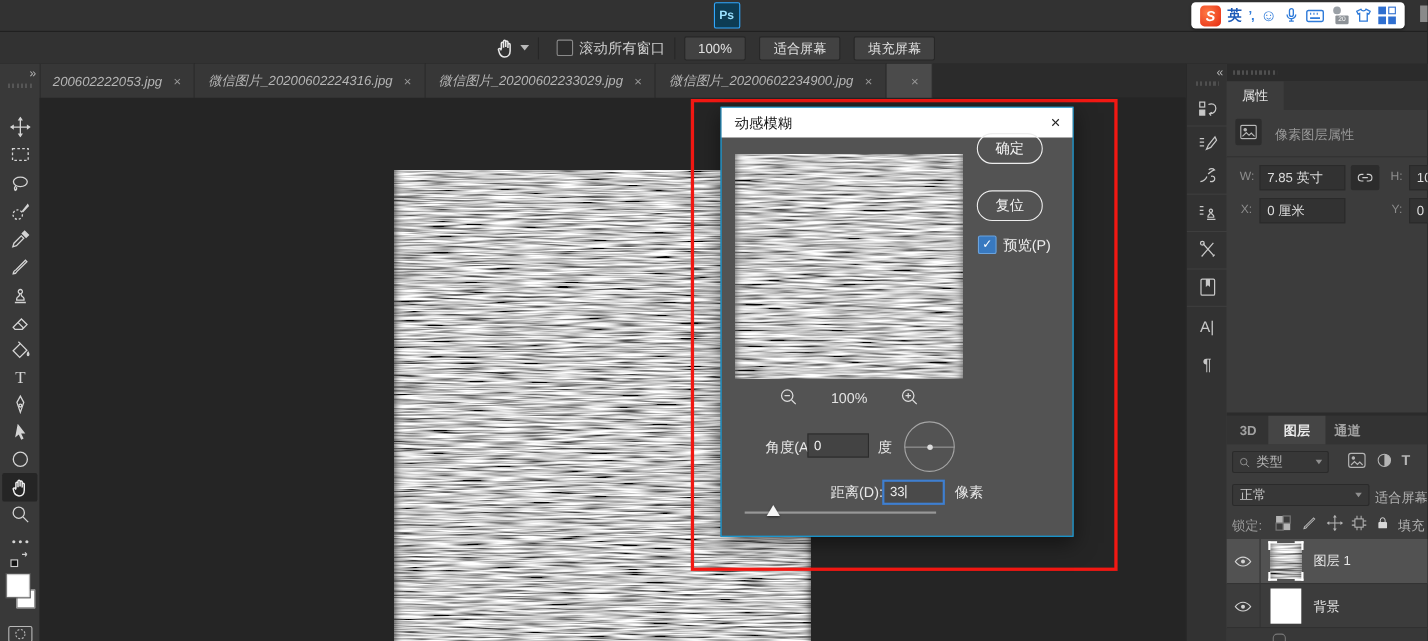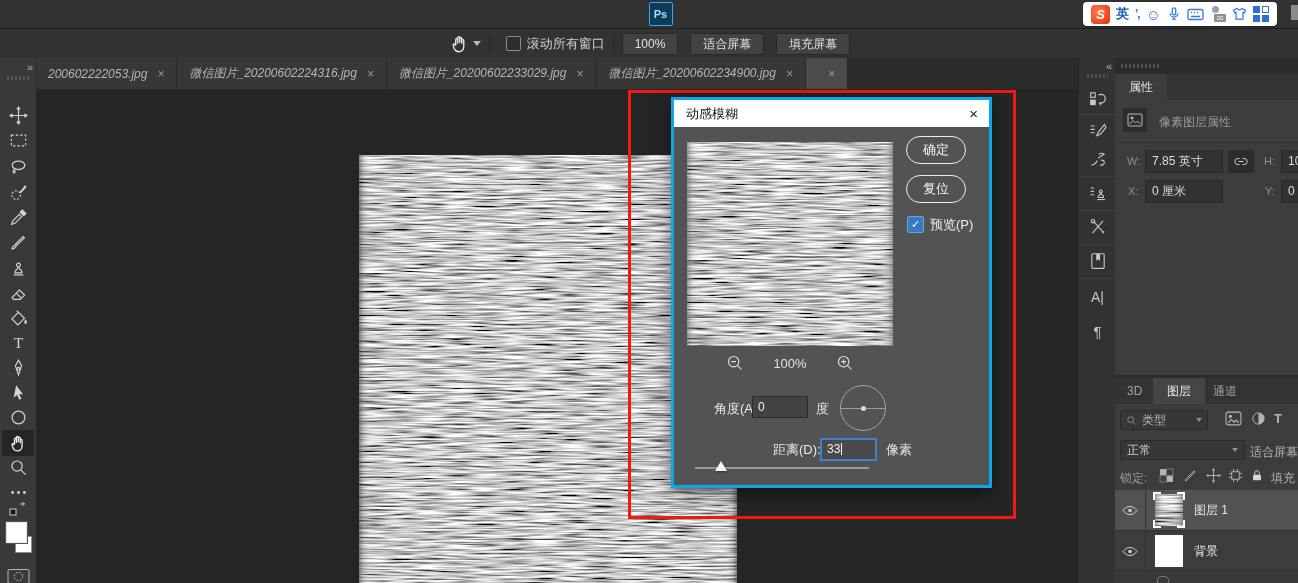--- a/index.html
+++ b/index.html
@@ -63,21 +63,21 @@
   .swatch-fg{position:absolute;left:6px;top:464px;width:19px;height:19px;background:#fff;border:1px solid #e6e6e6;outline:1px solid #555;}
 
   
   .canvas{left:36px;top:89px;width:1042px;height:494px;background:#252525;overflow:hidden;}
   .noise-tex{background:#8d8d8d;filter:url(#mblurNoise);}
   .doc-img{left:323px;top:66px;width:378px;height:428px;z-index:1;}
   .red-rect{left:592px;top:1px;width:382px;height:423px;border:3px solid #f21813;z-index:5;}
 
   
   .dialog{left:619px;top:8px;width:321px;height:391px;z-index:10;background:#535353;
-          border:3px solid #0ea5e9;box-shadow:0 6px 18px rgba(0,0,0,.5);box-sizing:border-box;margin-left:16px;}
+          border:1px solid #0ea5e9;box-shadow:0 6px 18px rgba(0,0,0,.5);box-sizing:border-box;}
   .dlg-title{height:27px;background:#ffffff;display:flex;align-items:center;}
   .dlg-title .t{margin-left:12px;font-size:13px;color:#141414;}
   .dlg-title .x{margin-left:auto;margin-right:11px;font-size:15px;color:#222;cursor:default;}
   .dlg-preview{left:13px;top:42px;width:206px;height:204px;border:1px solid #2c2c2c;box-sizing:border-box;}
   .dlg-btn{position:absolute;left:232px;width:58px;height:26px;border:1.5px solid #ededed;border-radius:14px;
            color:#f4f4f4;font-size:13px;display:flex;align-items:center;justify-content:center;cursor:default;}
   .dlg-check{left:233px;top:116px;width:15px;height:15px;background:#3879c0;border:1px solid #6ba3dd;border-radius:2px;
              color:#fff;font-size:11px;line-height:15px;text-align:center;}
   .dlg-check-label{left:256px;top:116px;font-size:13px;color:#ededed;}
   .dlg-zoomtxt{left:86px;top:256px;width:60px;text-align:center;font-size:13px;color:#e2e2e2;}
@@ -114,21 +114,21 @@
         display:flex;align-items:center;justify-content:center;}
   .prop-type{left:44px;top:56px;font-size:12px;color:#999999;}
   .prop-div{left:0;top:84px;width:183px;height:1px;background:#323232;}
   .pfld{position:absolute;height:23px;background:#323232;border:1px solid #2a2a2a;box-sizing:border-box;
         color:#dcdcdc;font-size:12px;line-height:21px;padding-left:6px;white-space:nowrap;}
   .plbl{position:absolute;font-size:11px;color:#8d8d8d;}
   .link-btn{left:113px;top:92px;width:26px;height:23px;background:#2c2c2c;border-radius:2px;
         display:flex;align-items:center;justify-content:center;}
 
   .lay-strip{left:0;top:317px;width:183px;height:3px;background:#2b2b2b;}
-  .lay-tabs{left:0;top:320px;width:183px;height:26px;background:#333333;}
+  .lay-tabs{left:0;top:320px;width:183px;height:26px;background:#333333;font-weight:bold;}
   .ltab-dim{position:absolute;top:0;font-size:12px;color:#a2a2a2;line-height:26px;cursor:default;}
   .ltab-act{position:absolute;left:38px;top:0;height:26px;padding:0 14px;background:#454545;color:#eaeaea;
         font-size:12px;line-height:26px;cursor:default;}
   .search-dd{left:5px;top:352px;width:88px;height:20px;background:#373737;border:1px solid #2a2a2a;border-radius:2px;
         display:flex;align-items:center;gap:5px;padding:0 5px;box-sizing:border-box;color:#b9b9b9;font-size:12px;}
   .mini-caret{width:0;height:0;border-left:3.5px solid transparent;border-right:3.5px solid transparent;
         border-top:4px solid #8f8f8f;margin-left:auto;}
   .frow-ic{position:absolute;top:353px;color:#b5b5b5;}
   .blend-dd{left:5px;top:382px;width:125px;height:20px;background:#373737;border:1px solid #2a2a2a;border-radius:2px;
         display:flex;align-items:center;padding:0 6px;box-sizing:border-box;color:#c9c9c9;font-size:12px;}
@@ -368,21 +368,21 @@
     <div class="abs noise-tex doc-img"></div>
     <div class="abs red-rect"></div>
 
     <div class="abs dialog">
       <div class="dlg-title">
         <span class="t">动感模糊</span>
         <span class="x">×</span>
       </div>
       <div class="abs noise-tex dlg-preview"></div>
 
-      <div class="dlg-btn" style="top:36px">确定</div>
+      <div class="dlg-btn" style="top:23px">确定</div>
       <div class="dlg-btn" style="top:75px">复位</div>
 
       <div class="abs dlg-check">✓</div>
       <div class="abs dlg-check-label">预览(P)</div>
 
       <div class="abs" style="left:52px;top:254px">
         <svg width="18" height="18" viewBox="0 0 16 16" stroke="#dcdcdc" fill="none">
             <circle cx="6.8" cy="6.8" r="4.6"></circle>
             <path d="M10.3 10.3l3.4 3.4M4.6 6.8h4.4"></path>
           </svg>

